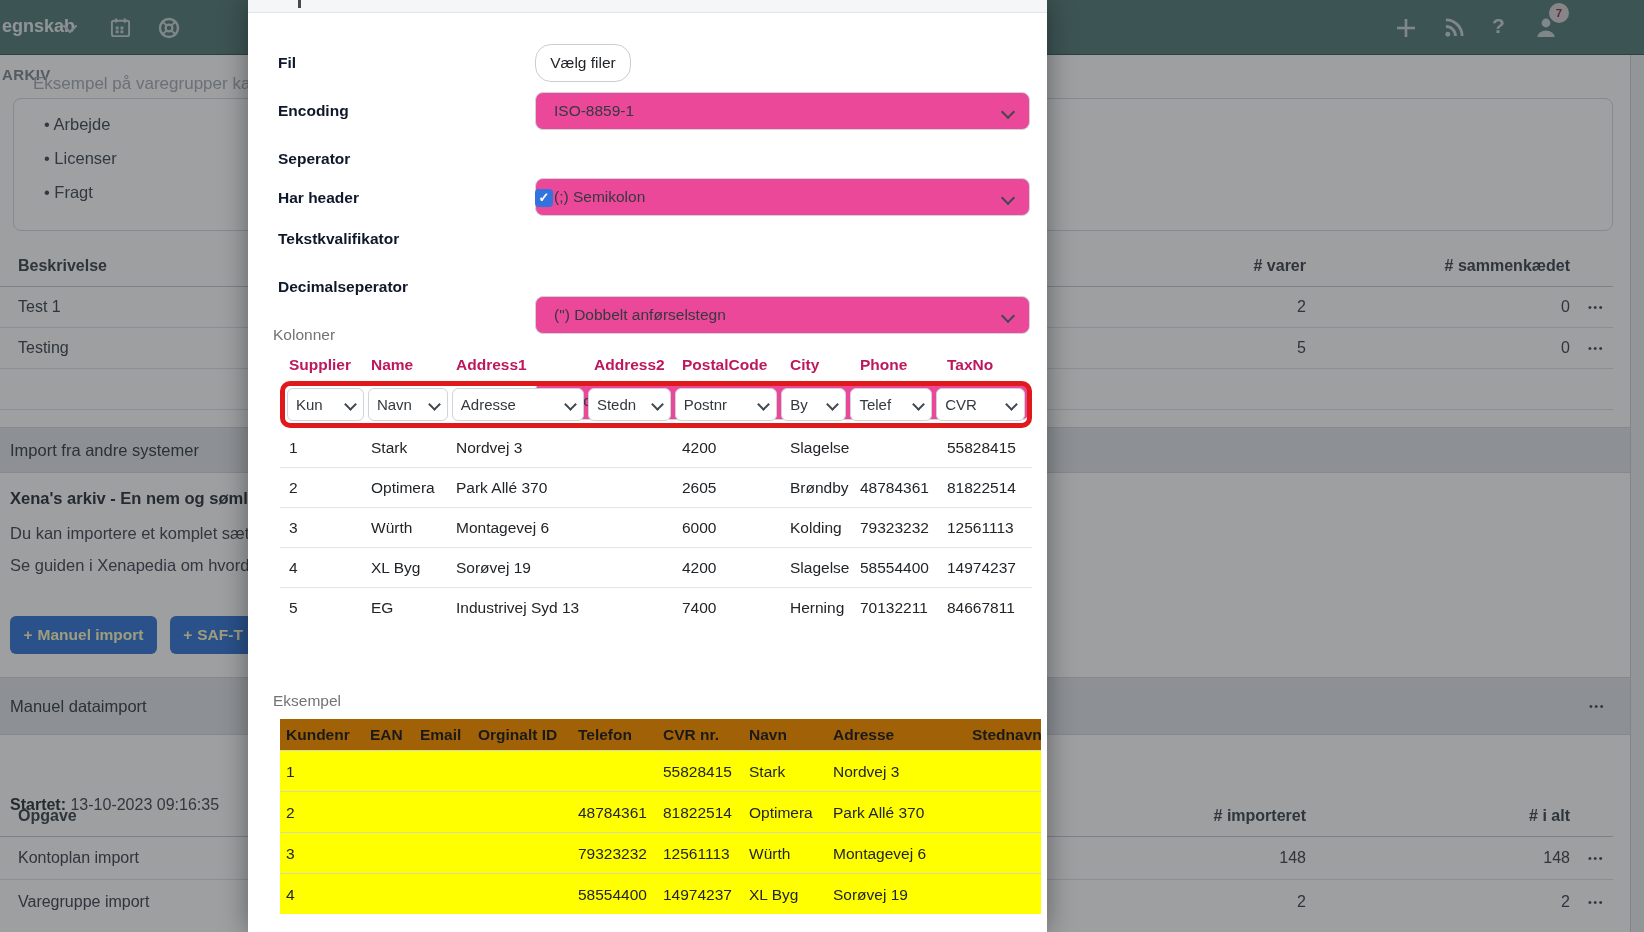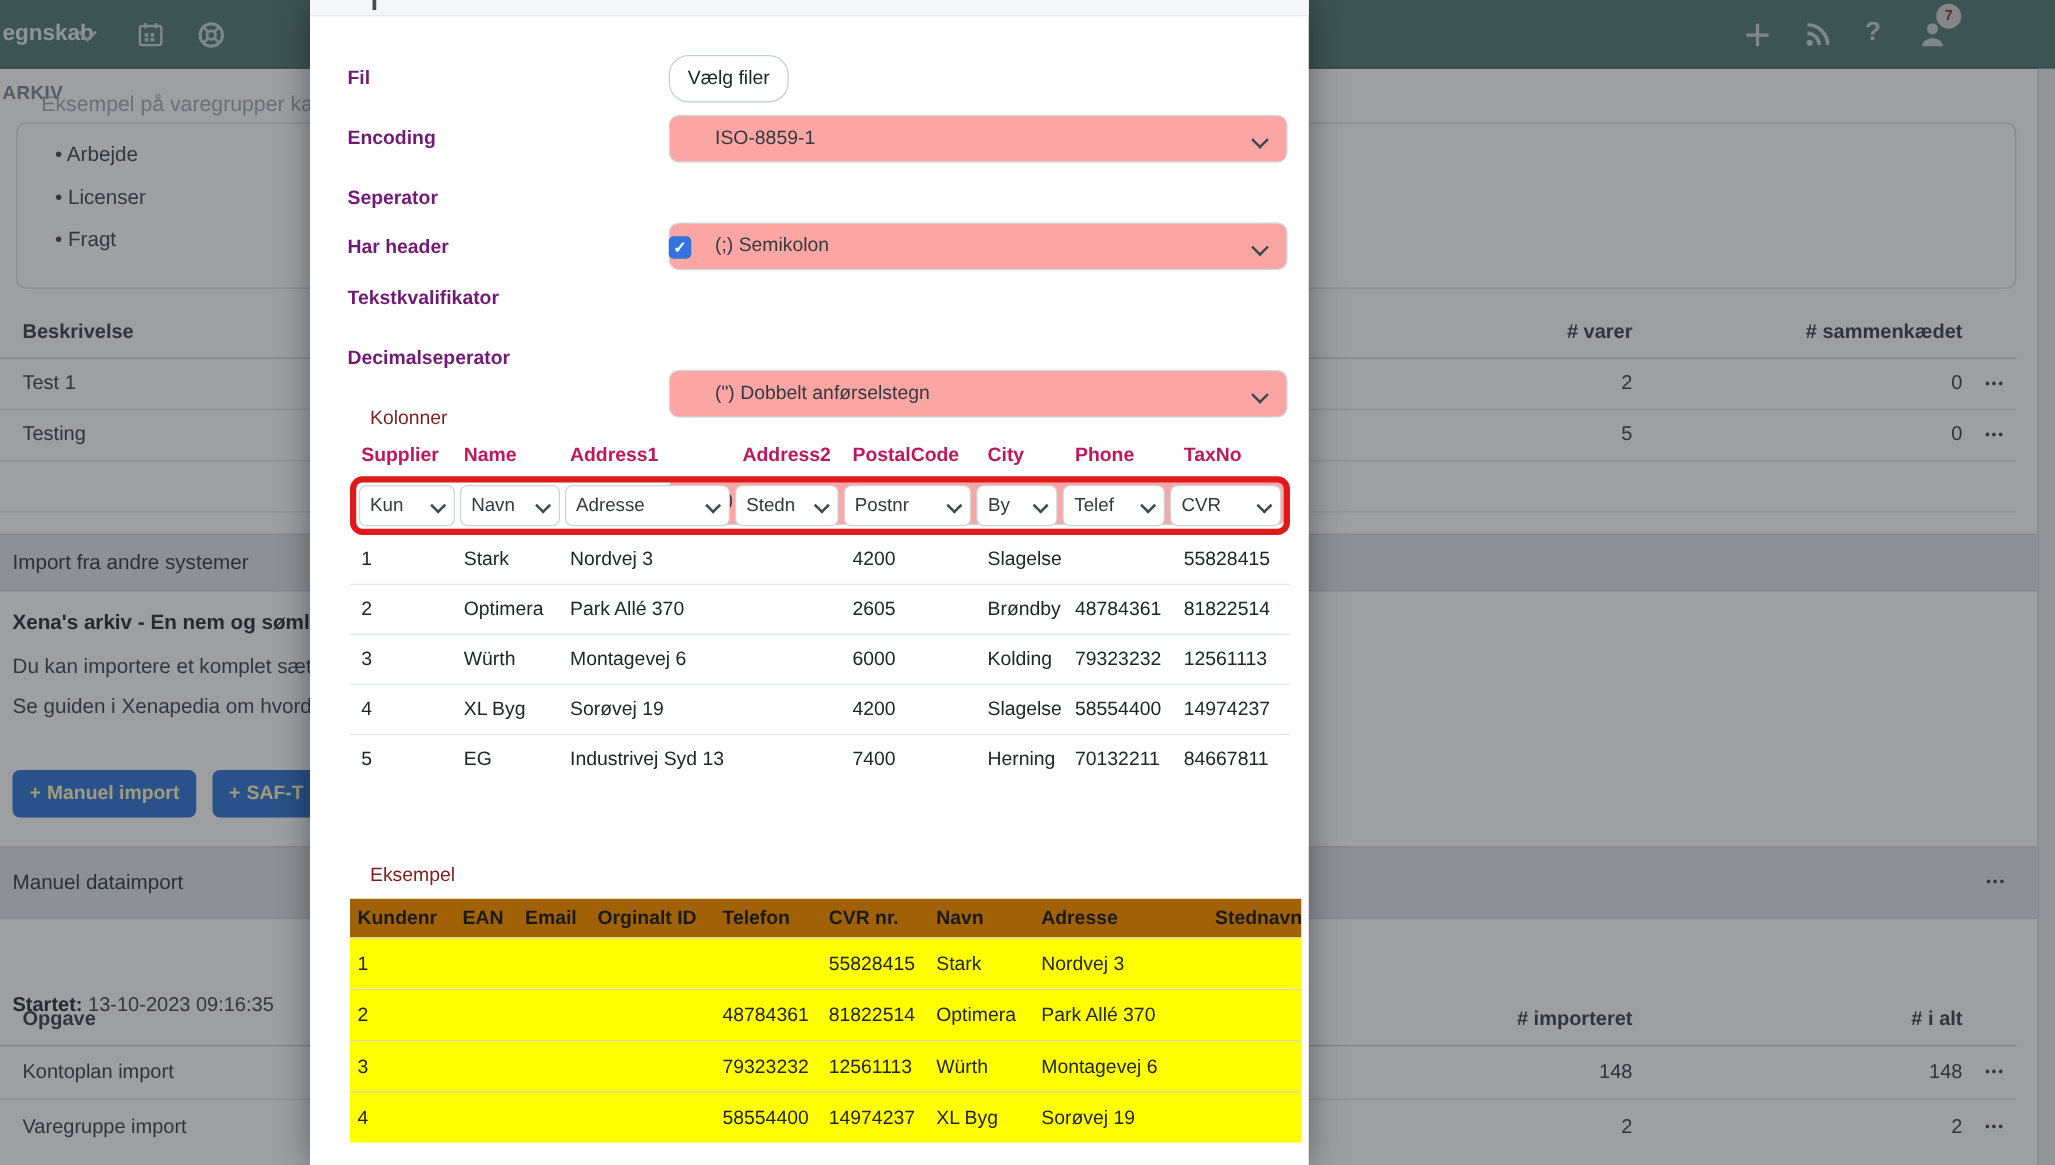--- a/index.html
+++ b/index.html
@@ -36,28 +36,28 @@
   .btn-plus { font-weight:bold; margin-right:5px; }
   .scrollcol { position:absolute; left:1630px; top:55px; width:14px; height:877px; background:#edeff1; border-left:1px solid #cfd4d8; }
 
   
   .backdrop { position:absolute; inset:0; background:rgba(13,17,23,0.40); }
 
   
   .modal { position:absolute; left:248px; top:0; width:799px; height:932px; background:#fff; box-shadow:0 0 26px rgba(0,0,0,.4); }
   .modal-topstrip { position:absolute; left:0; top:0; width:799px; height:13px; background:#f5f6f7; border-bottom:1px solid #e4e7ea; }
   .title-sliver { position:absolute; left:50px; top:0; width:3px; height:8px; background:#4a4a4a; }
-  .f-label { position:absolute; left:30px; width:250px; display:flex; align-items:center; font-size:15.5px; font-weight:bold; color:#701a75; }
+  .f-label { position:absolute; left:30px; width:250px; display:flex; align-items:center; font-size:15.5px; font-weight:bold; color:#0f172a; }
   .ctl { position:absolute; left:287px; width:495px; }
-  .sel { height:38px; border:1px solid #ced4da; border-radius:8px; background:#fca5a5; display:flex; align-items:center; padding-left:36px; font-size:15.5px; color:#33393f; position:relative; cursor:pointer; }
+  .sel { height:38px; border:1px solid #ced4da; border-radius:8px; background:#ec4899; display:flex; align-items:center; padding-left:18px; font-size:15.5px; color:#33393f; position:relative; cursor:pointer; }
   .sel::after { content:""; position:absolute; right:16px; top:14px; width:8px; height:8px; border-right:2px solid #3f4850; border-bottom:2px solid #3f4850; transform:rotate(45deg); }
   .filebtn { position:absolute; left:287px; top:44px; width:96px; height:38px; background:#fff; border:1px solid #c9ced4; border-radius:16px; font-size:15.5px; color:#212529; cursor:pointer; font-family:"Liberation Sans",sans-serif; }
   .chk { position:absolute; left:287px; top:189px; width:18px; height:18px; background:#3273dd; border-radius:4px; color:#fff; font-size:13px; font-weight:bold; text-align:center; line-height:18px; cursor:pointer; }
 
-  .k-label { position:absolute; left:48px; font-size:15.5px; color:#7f1d1d; }
+  .k-label { position:absolute; left:25px; font-size:15.5px; color:#737373; }
   .k-headrow { position:absolute; left:32px; top:352px; width:752px; display:flex; }
   .k-headrow > div { font-size:15.5px; font-weight:bold; color:#be185d; padding-left:9px; line-height:26px; overflow:hidden; white-space:nowrap; }
   .redbox { position:absolute; left:32px; top:381px; width:752px; height:47px; border:5px solid #e01a1a; border-radius:10px; padding:2px 0; display:flex; }
   .redbox > div { padding:0 2px; }
   .ksel { height:33px; border:1px solid #ced4da; border-radius:6px; background:#fff; display:flex; align-items:center; padding-left:8px; font-size:15px; color:#33393f; position:relative; overflow:hidden; cursor:pointer; }
   .ksel::after { content:""; position:absolute; right:8px; top:11px; width:7px; height:7px; border-right:2px solid #3f4850; border-bottom:2px solid #3f4850; transform:rotate(45deg); background:#fff; }
   .k-rows { position:absolute; left:32px; top:428px; width:752px; }
   .k-row { display:flex; height:40px; }
   .k-row.sep { border-bottom:1px solid #e3e6e9; }
   .k-row > div { font-size:15.5px; color:#212529; line-height:40px; padding-left:9px; overflow:hidden; white-space:nowrap; }

